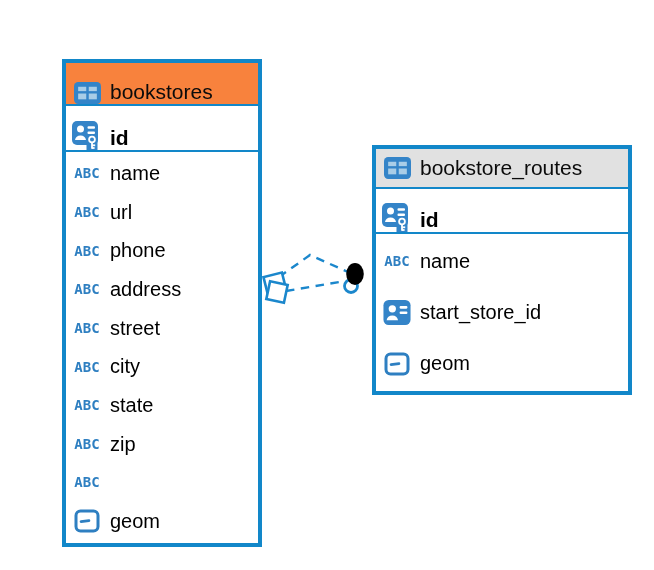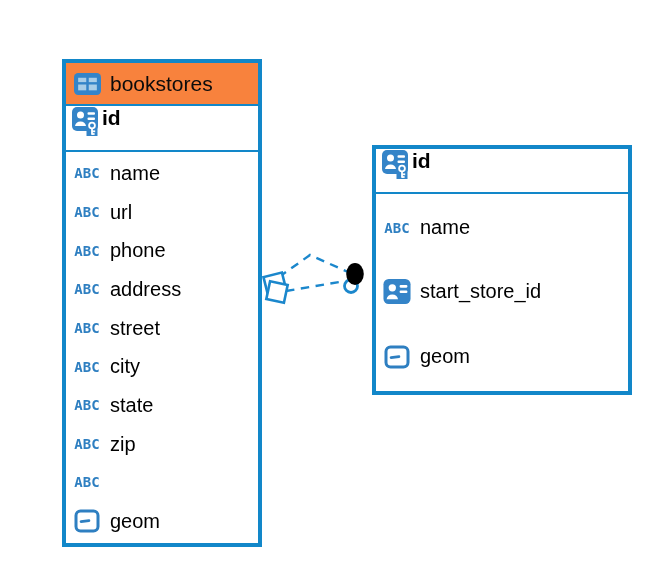--- a/index.html
+++ b/index.html
@@ -20,26 +20,26 @@
   }
   .tbl-bookstores{left:62px;top:59px;width:200px;height:488px;}
   .tbl-routes{left:372px;top:145px;width:260px;height:250px;}
 
   .tbl-hdr{
     display:flex;align-items:center;gap:8px;
     padding:0 6px;
     border-bottom:2px solid #1287c9;
     flex:0 0 auto;
   }
-  .tbl-bookstores .tbl-hdr{height:41px;background:#f8823d;}
+  .tbl-bookstores .tbl-hdr{height:41px;background:#f8823d;align-items:flex-end;}
   .tbl-routes .tbl-hdr{height:38px;background:#e1e1e1;}
   .tbl-hdr .tbl-title{font-size:21px;color:#0b0b0b;white-space:nowrap;}
 
   .pk-row{
-    display:flex;align-items:flex-start;
+    display:flex;align-items:flex-end;gap:8px;
     padding:0 6px;
     border-bottom:2px solid #1287c9;
     background:#fff;flex:0 0 auto;
   }
   .tbl-bookstores .pk-row{height:44px;}
   .tbl-routes .pk-row{height:43px;}
   .pk-row .col-label{font-weight:bold;font-size:21px;}
 
   .cols{display:flex;flex-direction:column;flex:1 1 auto;padding:2px 0;}
   .col-row{
@@ -160,20 +160,32 @@
             <rect x="2" y="2" width="22" height="20" rx="4.5" fill="#fff" stroke="#2e7fc1" stroke-width="3"></rect>
             <line x1="7" y1="12.6" x2="15" y2="11.6" stroke="#2e7fc1" stroke-width="2.6" stroke-linecap="round"></line>
           </svg>
         </span>
         <span class="col-label" data-interactable="false">geom</span>
       </div>
     </div>
   </div>
 
   <div class="tbl tbl-routes" data-interactable="true">
+    <div class="tbl-hdr" data-interactable="true">
+      <span class="icon-box" data-interactable="false">
+        <svg width="27" height="22" viewBox="0 0 26 21">
+          <rect x="0" y="0" width="26" height="21" rx="4" fill="#3484c8"></rect>
+          <rect x="4" y="4.5" width="7.8" height="4.2" fill="#a9cde7"></rect>
+          <rect x="14.2" y="4.5" width="7.8" height="4.2" fill="#a9cde7"></rect>
+          <rect x="4" y="11" width="7.8" height="5.6" fill="#a9cde7"></rect>
+          <rect x="14.2" y="11" width="7.8" height="5.6" fill="#a9cde7"></rect>
+        </svg>
+      </span>
+      <span class="tbl-title" data-interactable="false">bookstore_routes</span>
+    </div>
 
     <div class="pk-row" data-interactable="true">
       <span class="icon-box" data-interactable="false">
         <svg width="30" height="30" viewBox="0 0 30 30">
           <rect x="0" y="1" width="26" height="24" rx="5" fill="#3484c8"></rect>
           <circle cx="8.5" cy="9" r="3.5" fill="#fff"></circle>
           <path d="M3 20 a5.6 5.6 0 0 1 11 0 z" fill="#fff"></path>
           <rect x="15.5" y="6.2" width="7.5" height="2.5" rx="1" fill="#fff"></rect>
           <rect x="15.5" y="11.4" width="7.5" height="2.5" rx="1" fill="#fff"></rect>
           <rect x="14.5" y="14.5" width="11" height="15.5" fill="#3484c8"></rect>

